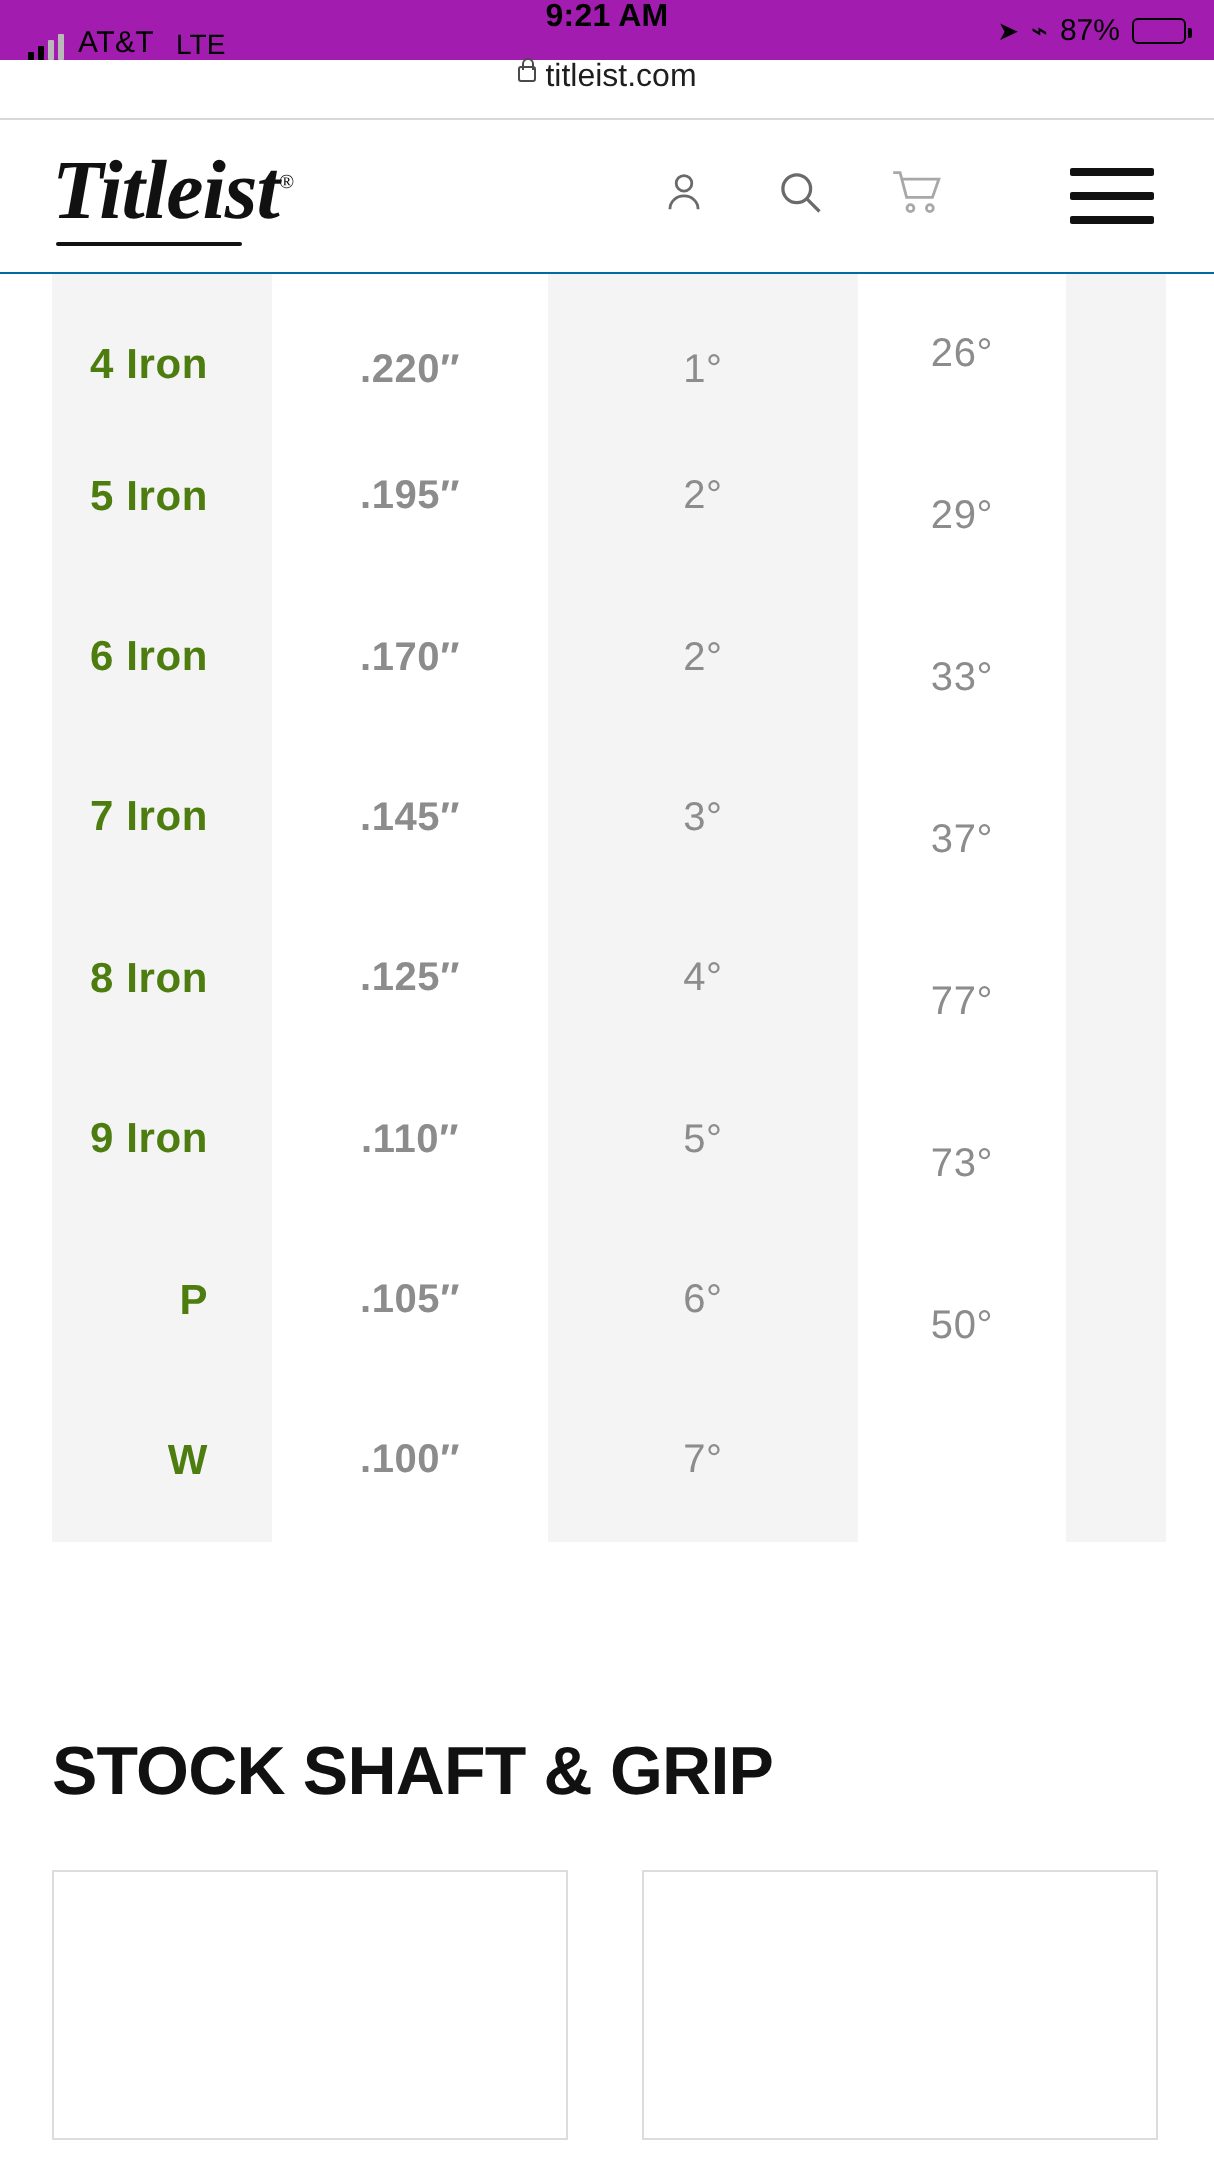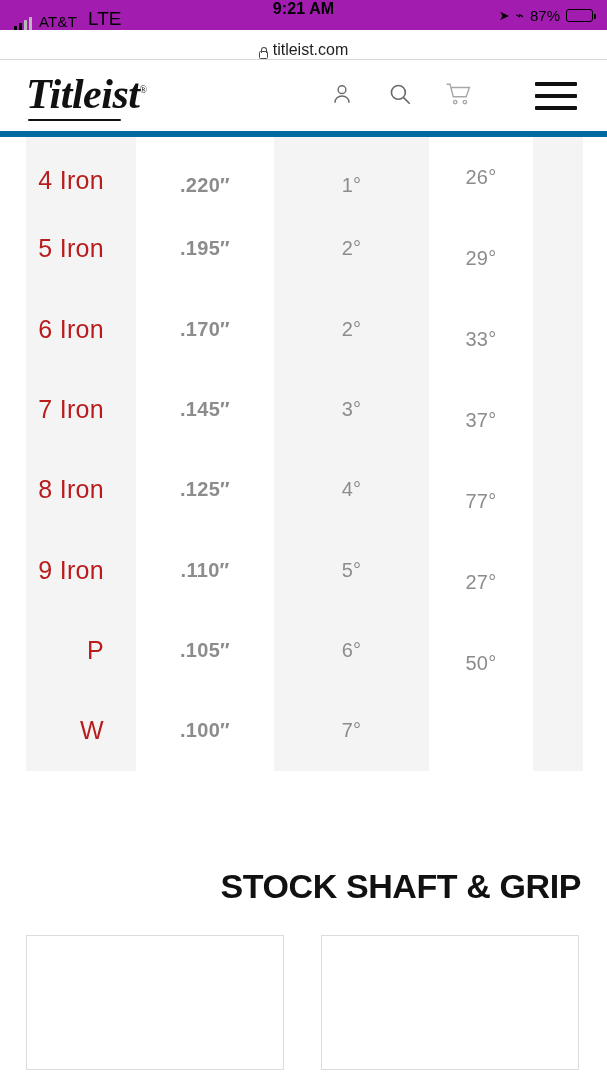--- a/index.html
+++ b/index.html
@@ -36,21 +36,21 @@
     display: block;
     width: 3px;
     background: #000;
     border-radius: 0.5px;
   }
   .signal-bars i:nth-child(1) { height: 4px; }
   .signal-bars i:nth-child(2) { height: 7px; }
   .signal-bars i:nth-child(3) { height: 10px; background: #b9b9b9; }
   .signal-bars i:nth-child(4) { height: 13px; background: #b9b9b9; }
   .carrier { font-size: 15px; letter-spacing: 0.2px; }
-  .network { font-size: 19px; margin-left: 4px; }
+  .network { font-size: 14px; margin-left: 4px; }
   .status-time {
     position: absolute;
     left: 0; right: 0;
     text-align: center;
     font-size: 16px;
     font-weight: bold;
     letter-spacing: 0.1px;
   }
   .status-right {
     margin-left: auto;
@@ -79,21 +79,21 @@
   .battery .fill {
     height: 100%;
     background: #000;
     border-radius: 1px;
   }
 
   
   .url-bar {
     height: 30px;
     display: flex;
-    align-items: flex-end;
+    align-items: flex-start;
     justify-content: center;
     gap: 5px;
     background: #ffffff;
     font-size: 16px;
     color: #1e1e1e;
     border-bottom: 1px solid #d8d8d8;
   }
   .lock-icon {
     width: 9px; height: 8px;
     border: 1.4px solid #4a4a4a;
@@ -111,21 +111,21 @@
     border-radius: 3px 3px 0 0;
   }
 
   
   .site-header {
     height: 77px;
     display: flex;
     align-items: center;
     padding: 0 30px 0 26px;
     background: #ffffff;
-    border-bottom: 6px solid #0369a1;
+    border-bottom: 1px solid #0369a1;
   }
   .brand-logo {
     font-family: "Liberation Serif", serif;
     font-style: italic;
     font-weight: bold;
     font-size: 42px;
     letter-spacing: -0.5px;
     color: #111;
     position: relative;
     line-height: 1;
@@ -188,34 +188,33 @@
   .cell {
     height: 81px;
     display: flex;
     align-items: center;
     justify-content: center;
     font-size: 20px;
     color: #8c8c8c;
     letter-spacing: 0.3px;
   }
   .cell.club {
-    font-weight: normal;
-    color: #b91c1c;
-    font-size: 25px;
+    font-weight: bold;
+    color: #4d7c0f;
+    font-size: 21px;
     justify-content: flex-end;
     padding-right: 32px;
   }
   .cell.first { height: 72px; align-items: flex-end; padding-bottom: 12px; }
   .cell.club.first { align-items: flex-end; padding-bottom: 14px; }
 
   
   .section {
     padding: 0 26px;
     background: #ffffff;
-    text-align: right;
   }
   .section-title {
     font-size: 34px;
     font-weight: bold;
     letter-spacing: -0.4px;
     color: #111;
     margin-top: 96px;
   }
   .cards {
     display: flex;
@@ -322,21 +321,21 @@
     <div class="cell">6°</div>
     <div class="cell">7°</div>
   </div>
 
   <div class="col col-plain2">
     <div class="cell">26°</div>
     <div class="cell">29°</div>
     <div class="cell">33°</div>
     <div class="cell">37°</div>
     <div class="cell">77°</div>
-    <div class="cell">27°</div>
+    <div class="cell">73°</div>
     <div class="cell">50°</div>
   </div>
 
   <div class="col col-edge"></div>
 </div>
 
 <div class="section">
   <div class="section-title">STOCK SHAFT &amp; GRIP</div>
   <div class="cards">
     <div class="card"></div>

